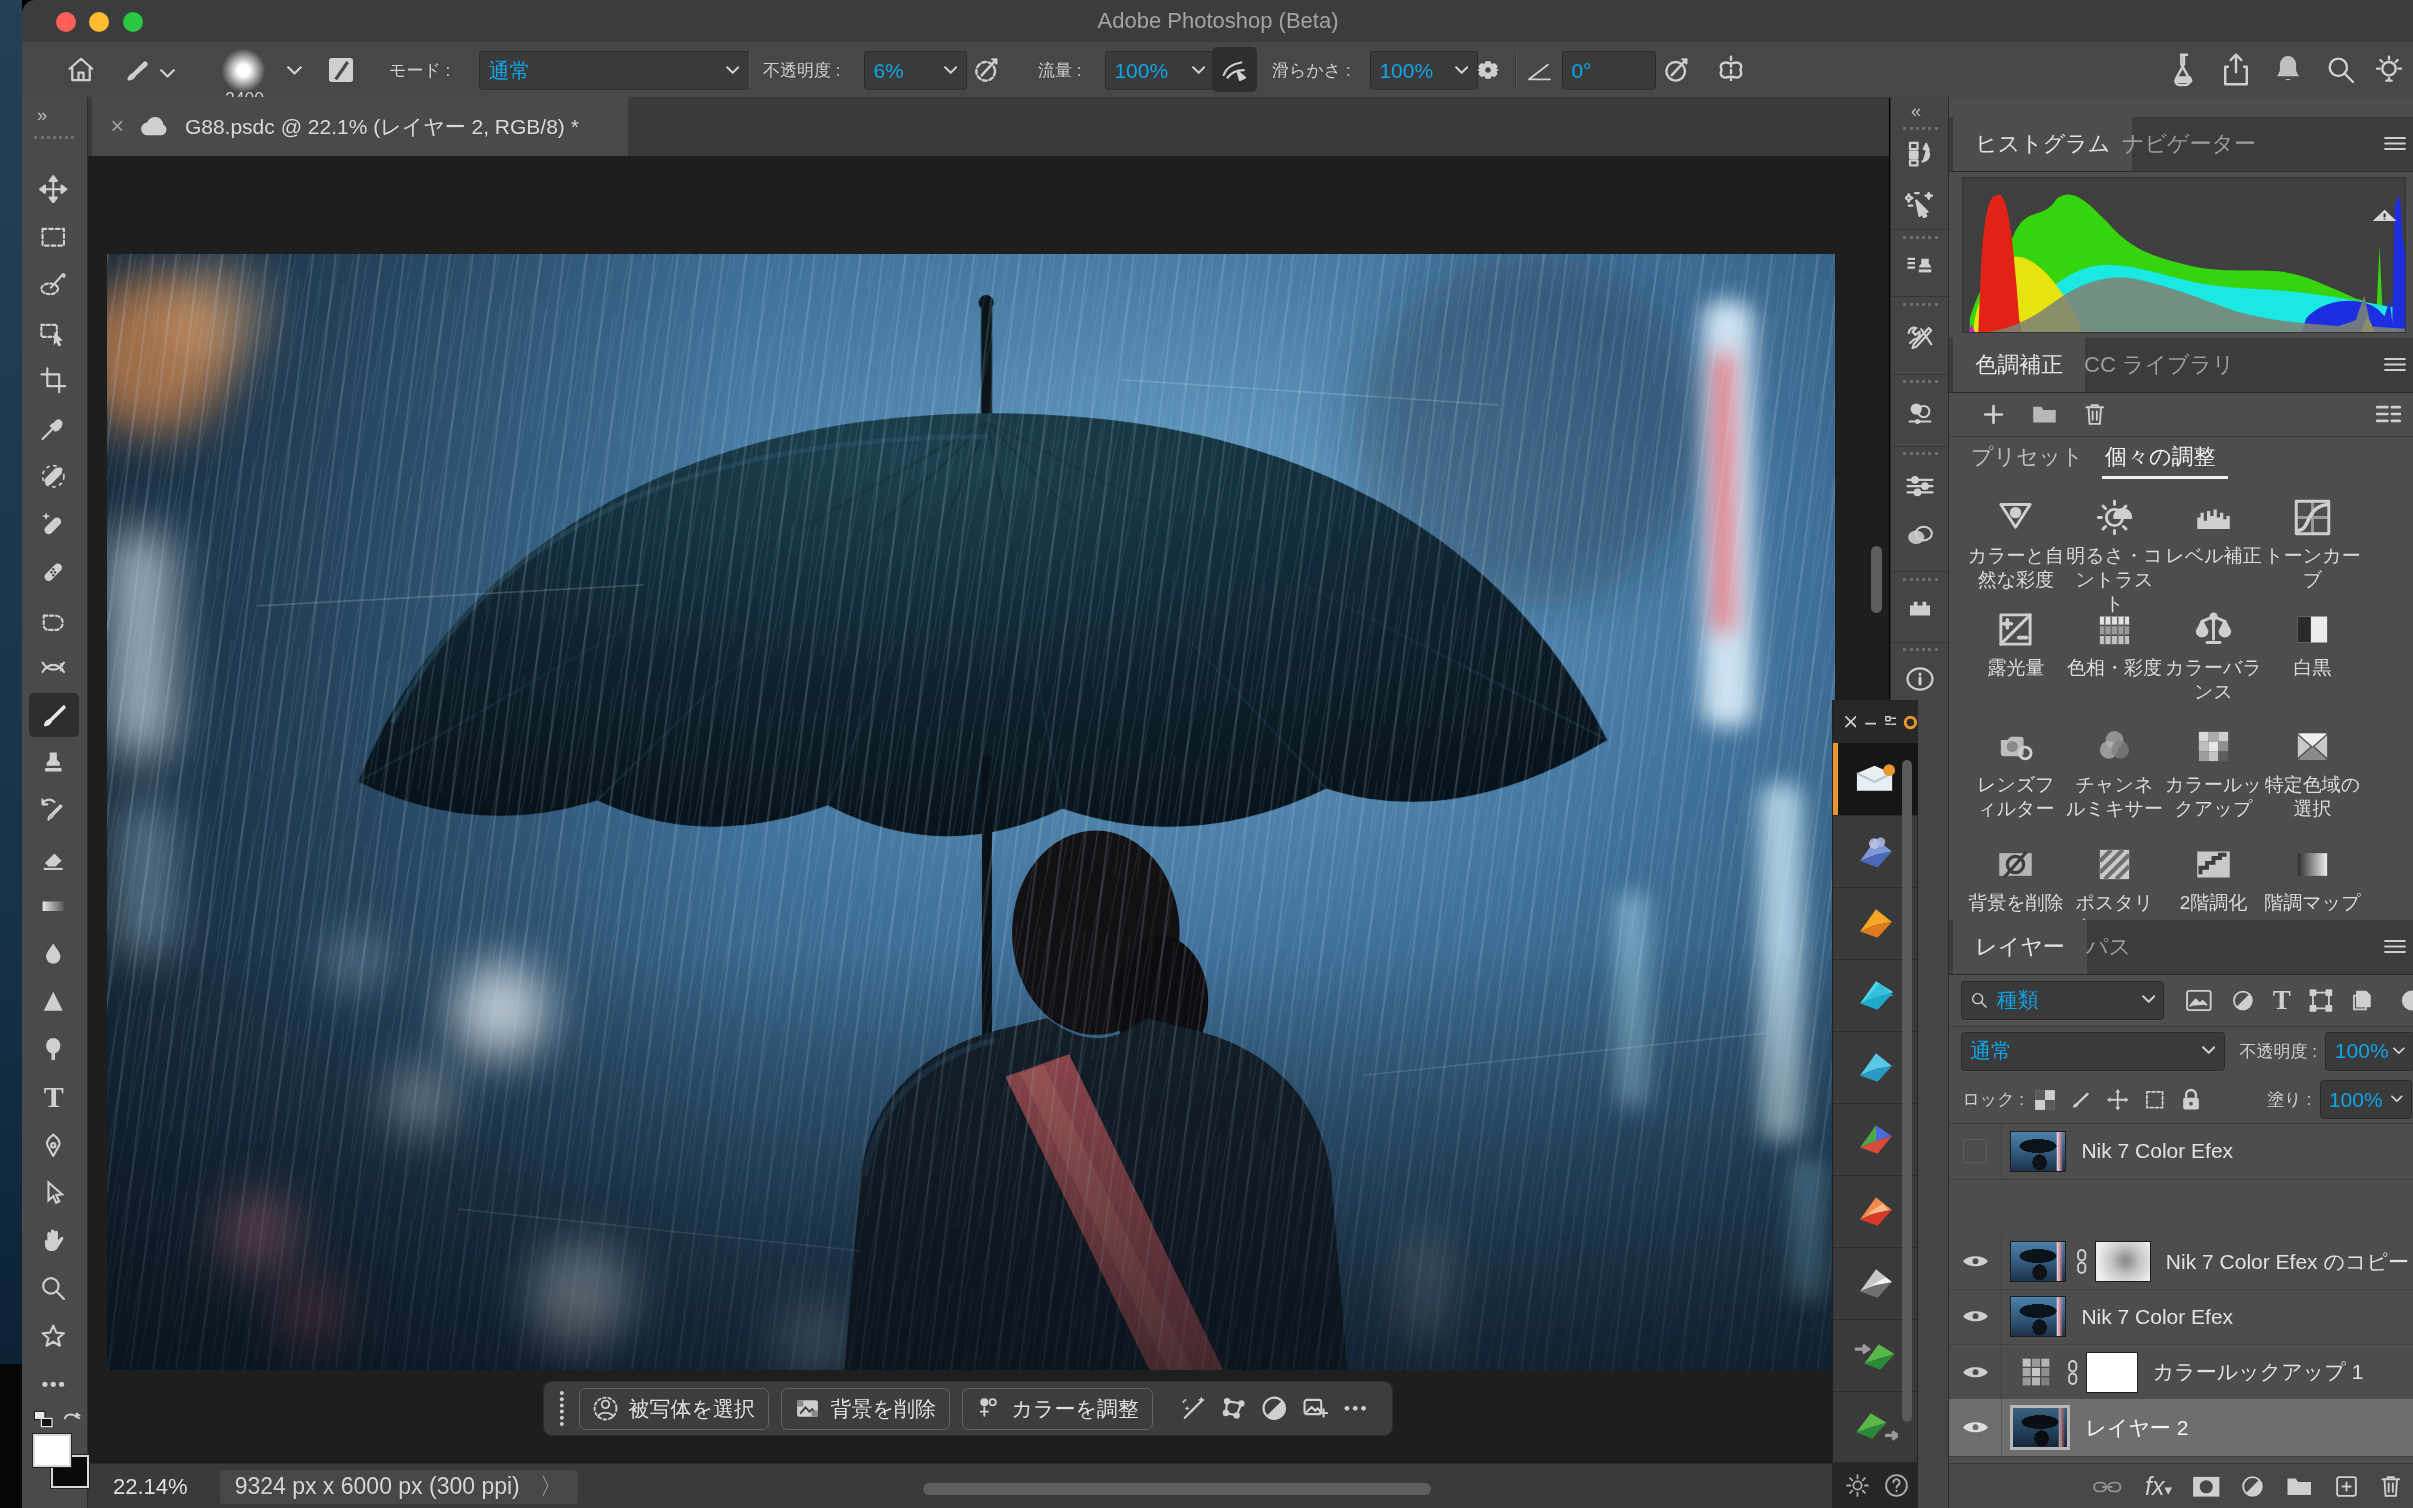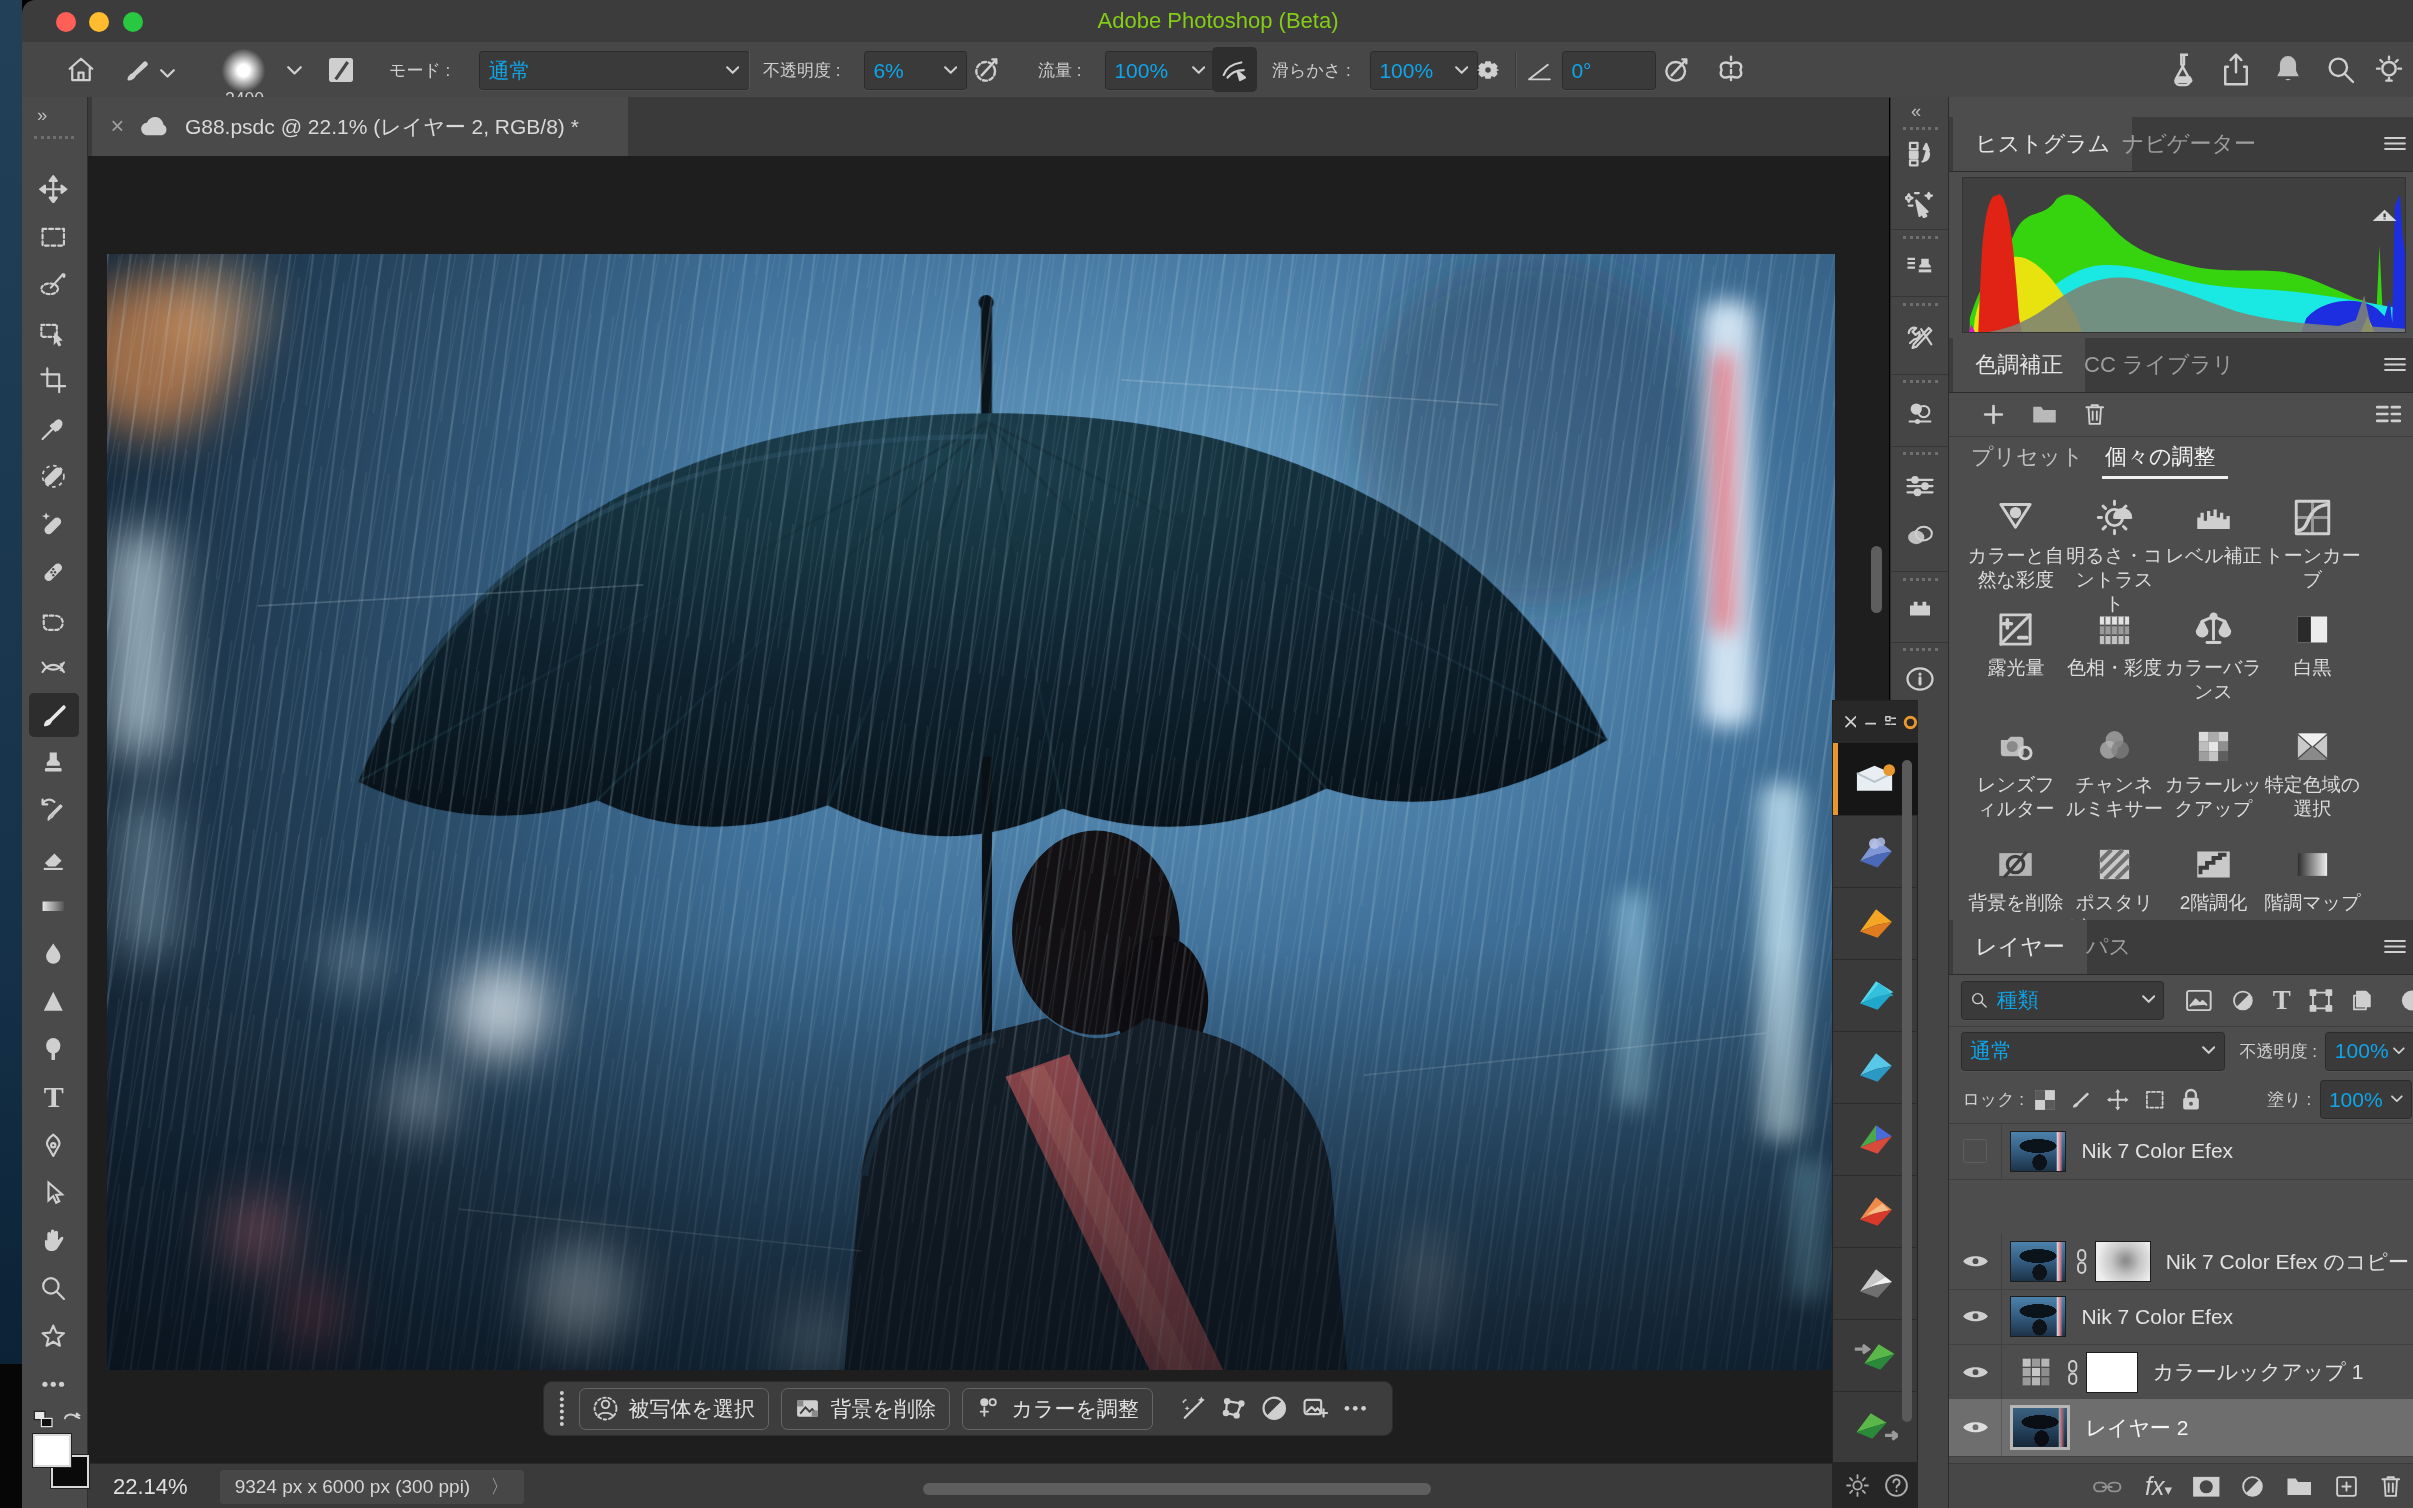--- a/index.html
+++ b/index.html
@@ -8,40 +8,40 @@
        -webkit-font-smoothing:antialiased;}
   .abs{position:absolute;}
   .row{display:flex;align-items:center;}
   svg.ic{stroke:#cfcfcf;fill:none;stroke-width:1.8;stroke-linecap:round;stroke-linejoin:round;}
   svg.fic{fill:#cfcfcf;stroke:none;}
   
   #desktop-strip{left:0;top:0;width:22px;height:1508px;background:linear-gradient(180deg,#224158 0%,#16324a 60%,#0c2235 90%);}
   #desktop-strip-btm{left:0;top:1364px;width:86px;height:144px;background:#060606;z-index:1;}
   #titlebar{left:22px;top:0;width:2392px;height:42px;background:#3c3c3c;border-bottom:0.8px solid #2a2a2a;border-radius:13.4px 0 0 0;}
   .tl{width:20px;height:20px;border-radius:50%;position:absolute;top:11.7px;}
-  #title-text{width:100%;text-align:center;line-height:42px;font-size:22px;color:#84cc16;}
+  #title-text{width:100%;text-align:center;line-height:42px;font-size:22px;color:#a3a3a3;}
   #options-bar{left:22px;top:42px;width:2392px;height:55px;background:#474747;border-bottom:0.8px solid #303030;}
   .ob-label{font-size:17px;color:#cfcfcf;white-space:nowrap;}
   .field{background:#3a3a3a;border:0.8px solid #2b2b2b;box-shadow:0 0.8px 0 rgba(255,255,255,.06);border-radius:3.4px;height:37px;display:flex;align-items:center;padding:0 8.4px;font-size:21px;color:#0ea5e9;}
   .field .chev{margin-left:auto;color:#bdbdbd;}
   .vsep{width:0.8px;height:37px;background:#383838;border-right:0.8px solid #555;}
   #tabstrip{left:86px;top:97px;width:1803px;height:59px;background:#3a3a3a;border-bottom:0.8px solid #2c2c2c;}
   #doc-tab{left:92px;top:97px;width:536px;height:59px;background:#4a4a4a;display:flex;align-items:center;gap:13.4px;padding:0 18.4px;box-sizing:border-box;}
   #doc-tab .close{color:#9f9f9f;font-size:23.5px;}
   #doc-tab .title{font-size:21px;color:#d9d9d9;white-space:nowrap;}
   
   #toolbar{left:22px;top:97px;width:65px;height:1411px;background:#4a4a4a;border-right:0.8px solid #2e2e2e;z-index:2;}
   .tool{position:absolute;left:6.7px;width:50px;height:44px;display:flex;align-items:center;justify-content:center;border-radius:5px;}
   .tool.sel{background:#2d2d2d;}
   .grip{height:5px;border-top:3.4px dotted #6f6f6f;}
   
   #pasteboard{left:86px;top:156px;width:1803px;height:1307px;background:#1e1e1e;}
   #artwork{left:107px;top:254px;width:1728px;height:1116px;}
   #statusbar{left:86px;top:1463px;width:1746px;height:45px;background:#3a3a3a;border-top:0.8px solid #2a2a2a;display:flex;align-items:center;}
-  #status-dims{background:#474747;border-radius:3.4px;height:34px;display:flex;align-items:center;gap:20px;padding:0 15px;margin-left:32px;font-size:19px;color:#d5d5d5;}
+  #status-dims{background:#474747;border-radius:3.4px;height:34px;display:flex;align-items:center;gap:20px;padding:0 15px;margin-left:32px;font-size:23px;color:#d5d5d5;}
   #hscroll{left:923px;top:1483px;width:508px;height:11.7px;border-radius:5.9px;background:#5e5e5e;}
   #vscroll{left:1871px;top:546px;width:11px;height:67px;border-radius:5.9px;background:#5e5e5e;}
   
   #ctask{left:543px;top:1381px;width:850px;height:55px;background:#3d3d3d;border:0.8px solid #2d2d2d;border-radius:9px;display:flex;align-items:center;gap:11.7px;padding:0 11.7px;box-sizing:border-box;}
   .ct-btn{height:40px;border:0.8px solid #666;border-radius:6.7px;display:flex;align-items:center;gap:10px;padding:0 13.4px;font-size:21px;color:#e0e0e0;}
   
   #dock{left:1890px;top:97px;width:59px;height:1411px;background:#454545;border-left:0.8px solid #2e2e2e;}
   .dock-ic{position:absolute;left:14.2px;width:30px;height:30px;}
   
   #panels{left:1948px;top:97px;width:465px;height:1411px;background:#4d4d4d;border-left:0.8px solid #2c2c2c;}

